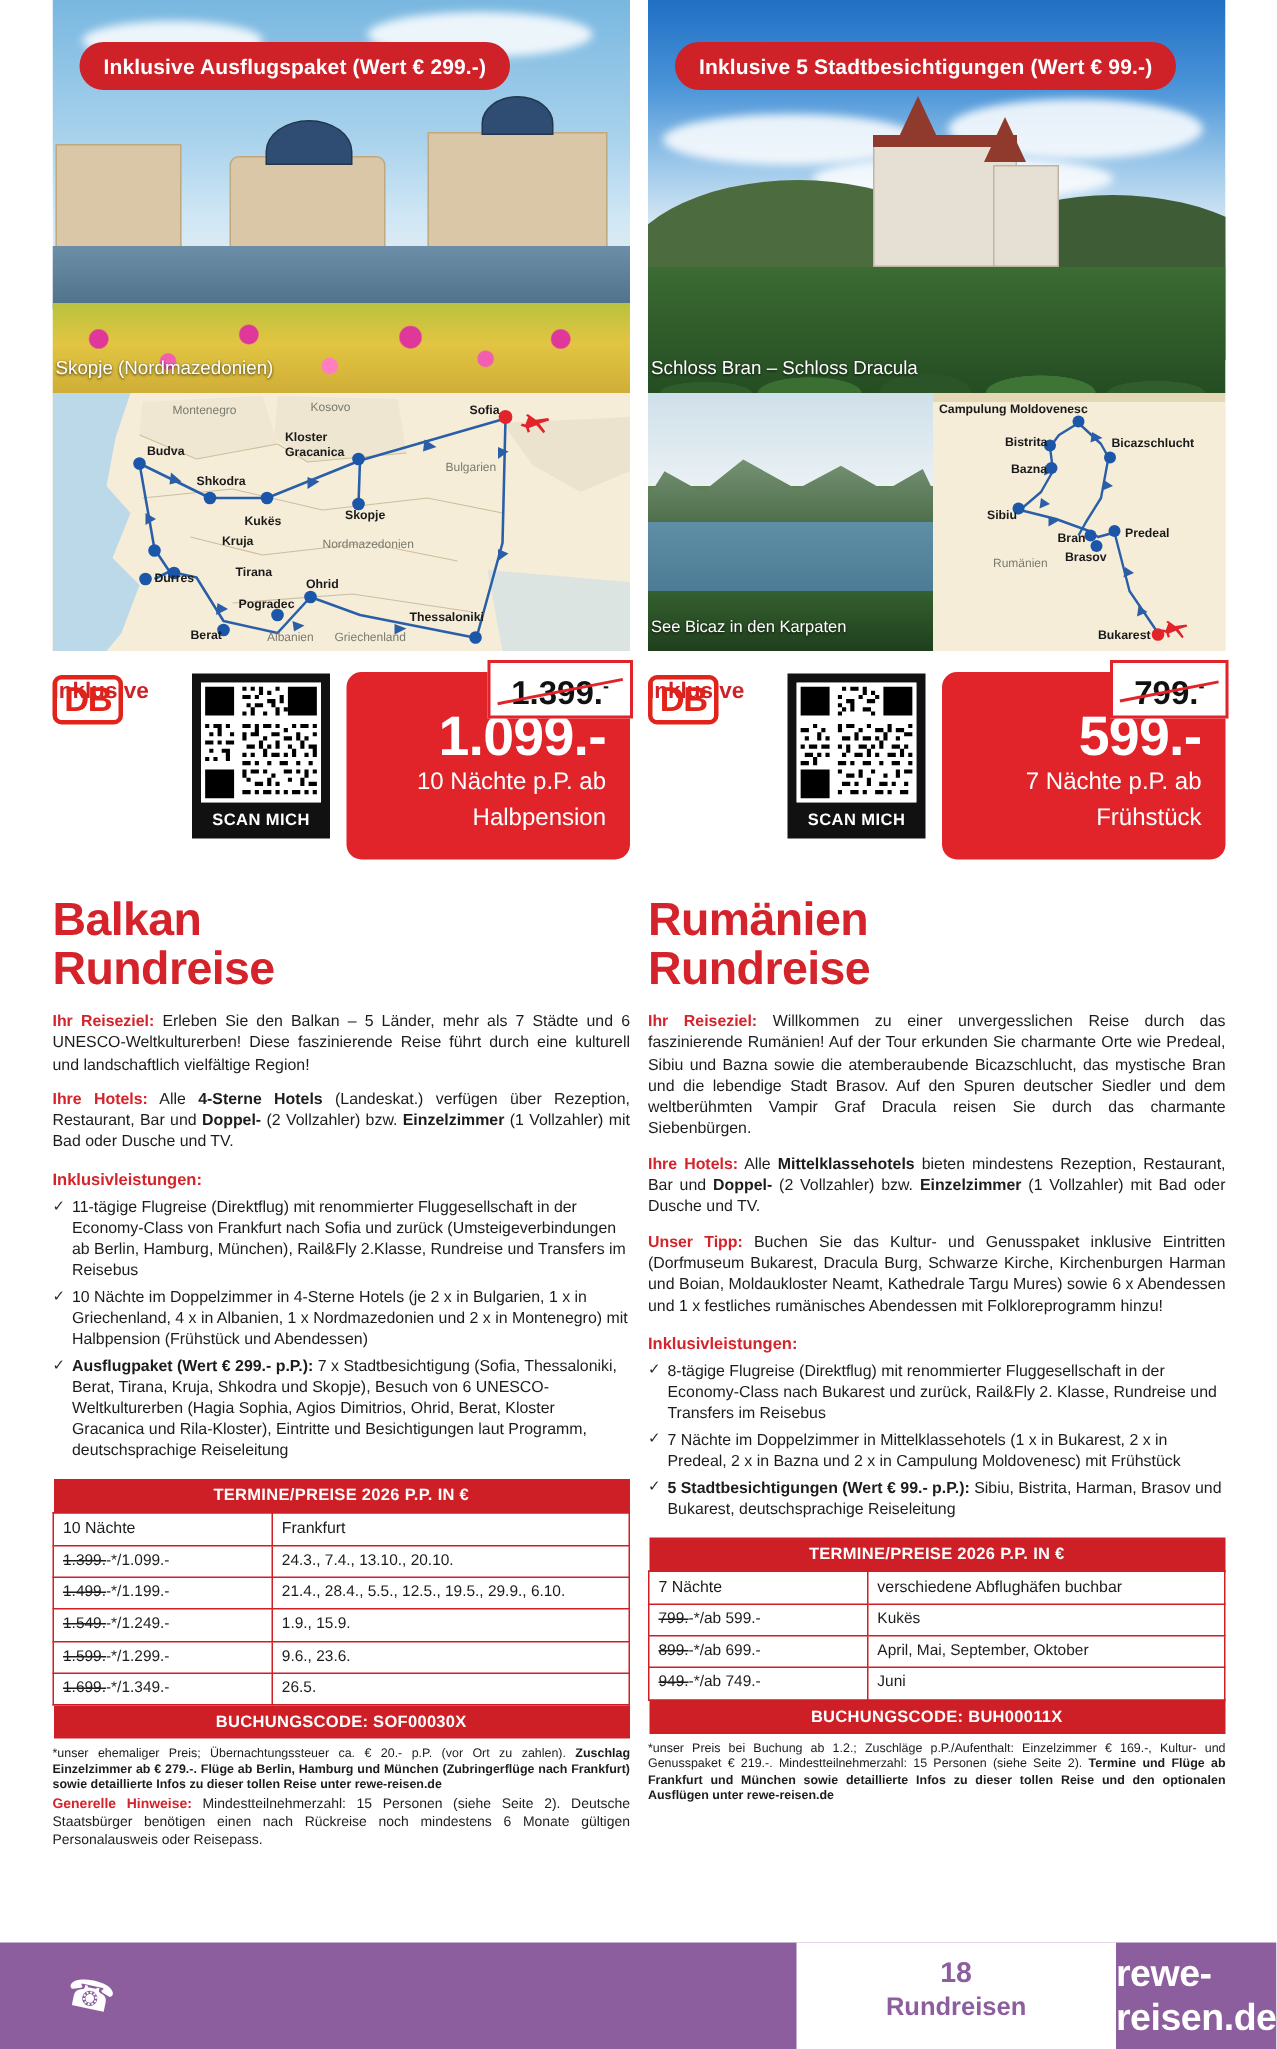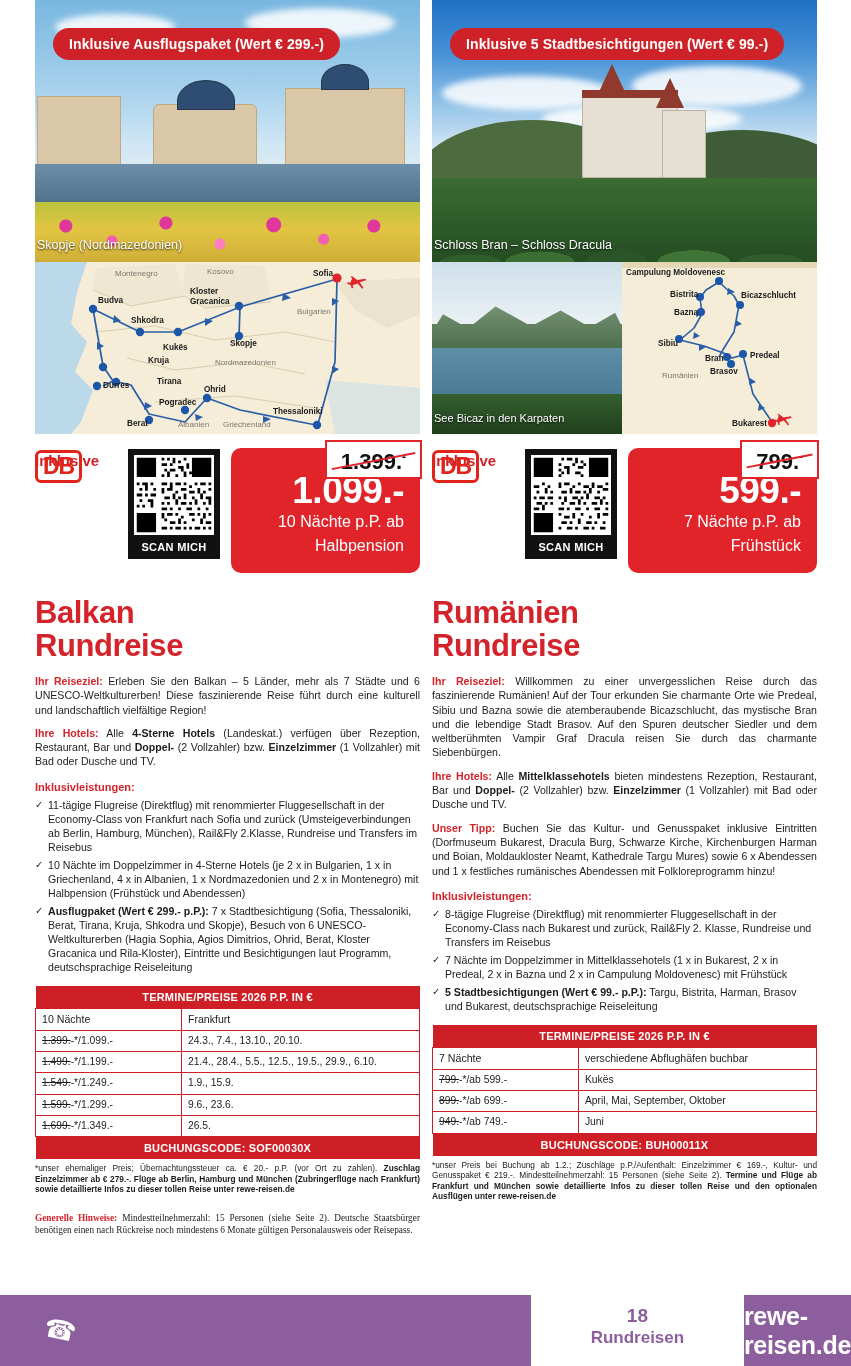--- a/index.html
+++ b/index.html
@@ -149,21 +149,21 @@
   .ttable td.c1 { width:38%; border:1px solid #cf1f26; padding:3px 6px; }
   .ttable td.c2 { border:1px solid #cf1f26; padding:3px 6px; }
   .ttable .code td {
     background:#cf1f26; color:#fff; font-weight:bold; text-align:center;
     padding:4px 0; font-size:11px; letter-spacing:.2px;
   }
   .old { text-decoration: line-through; }
 
   .fineprint { font-size:8.3px; line-height:10.3px; color:#1c1c1c; margin-top:4px; text-align:justify;}
   .fineprint .bb { font-weight:bold; }
-  .hinweis { font-size:9.3px; line-height:11.6px; margin-top:19px; text-align:justify; color:#1c1c1c;font-family:Liberation Serif, serif;}
+  .hinweis { font-size:9.3px; line-height:11.6px; margin-top:3px; text-align:justify; color:#1c1c1c;}
   .hinweis .lead2 { color:#d4232a; font-weight:bold; }
 
   
   .footer { position:absolute; left:0; bottom:0; width:851px; height:71px; background:#8d5e9e; display:flex; }
   .foot-phone { width:565px; display:flex; align-items:center; padding-left:44px; color:#fff; }
   .phone-icon { font-size:26px; margin-right:12px; transform: rotate(12deg); }
   .phone-num { font-size:26px; font-weight:bold; line-height:28px; letter-spacing:.5px;}
   .phone-hours { font-size:10px; line-height:12px; margin-top:2px;}
   .foot-page { width:228px; background:#fff; color:#8d5e9e; text-align:center; padding-top:10px; }
   .foot-page .num { font-size:19px; font-weight:bold; line-height:22px;}
@@ -519,21 +519,21 @@
       </p>
       <p>
         <span class="lead">Unser Tipp:</span>
         <span>Buchen Sie das Kultur- und Genusspaket inklusive Eintritten (Dorfmuseum Bukarest, Dracula Burg, Schwarze Kirche, Kirchenburgen Harman und Boian, Moldaukloster Neamt, Kathedrale Targu Mures) sowie 6 x Abendessen und 1 x festliches rumänisches Abendessen mit Folkloreprogramm hinzu!</span>
       </p>
 
       <div class="sect-title">Inklusivleistungen:</div>
       <ul class="checks">
         <li><span>8-tägige Flugreise (Direktflug) mit renommierter Fluggesellschaft in der Economy-Class nach Bukarest und zurück, Rail&amp;Fly 2. Klasse, Rundreise und Transfers im Reisebus</span></li>
         <li><span>7 Nächte im Doppelzimmer in Mittelklassehotels (1 x in Bukarest, 2 x in Predeal, 2 x in Bazna und 2 x in Campulung Moldovenesc) mit Frühstück</span></li>
-        <li><span class="b">5 Stadtbesichtigungen (Wert € 99.- p.P.):</span> <span>Targu, Bistrita, Harman, Brasov und Bukarest, deutschsprachige Reiseleitung</span></li>
+        <li><span class="b">5 Stadtbesichtigungen (Wert € 99.- p.P.):</span> <span>Sibiu, Bistrita, Harman, Brasov und Bukarest, deutschsprachige Reiseleitung</span></li>
       </ul>
 
       <table class="ttable">
         <tbody>
             <tr class="thead">
               <td colspan="2">TERMINE/PREISE 2026 P.P. IN €</td>
             </tr>
         <tr class="subhead">
           <td class="c1">7 Nächte</td>
           <td class="c2">verschiedene Abflughäfen buchbar</td>

